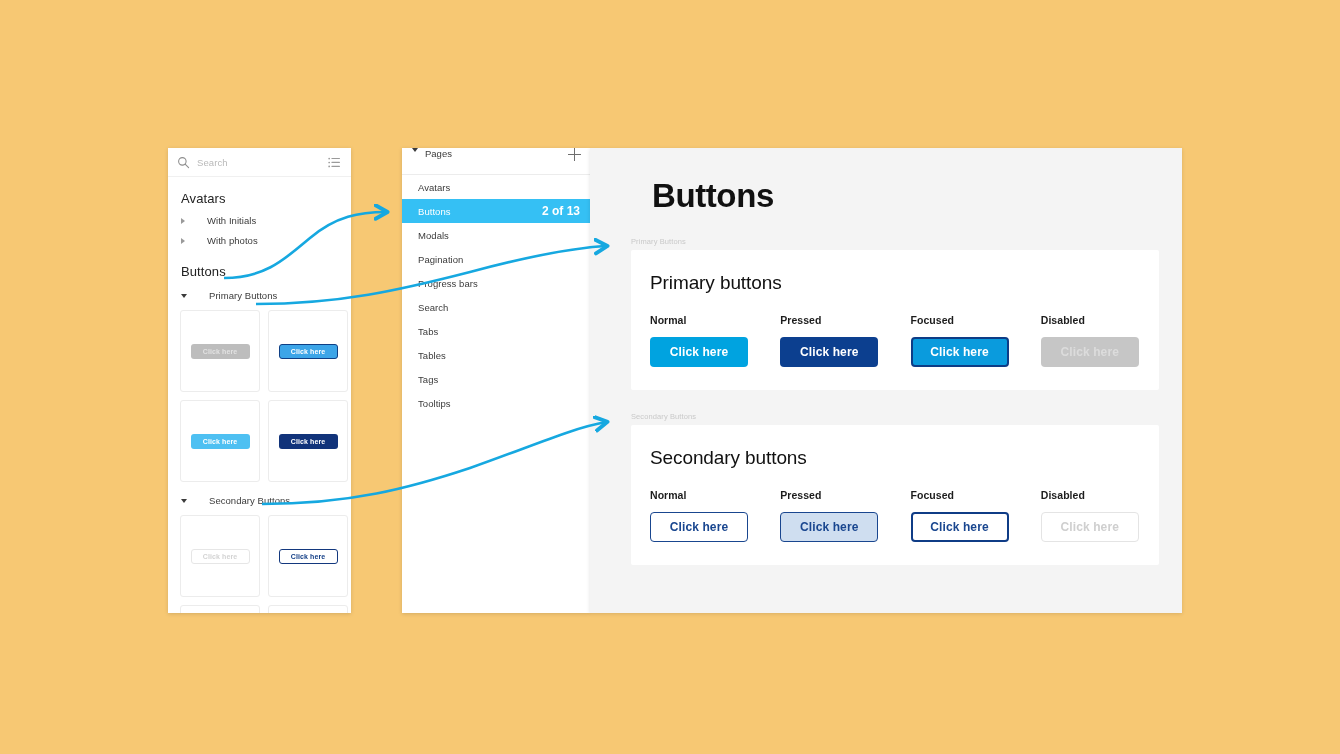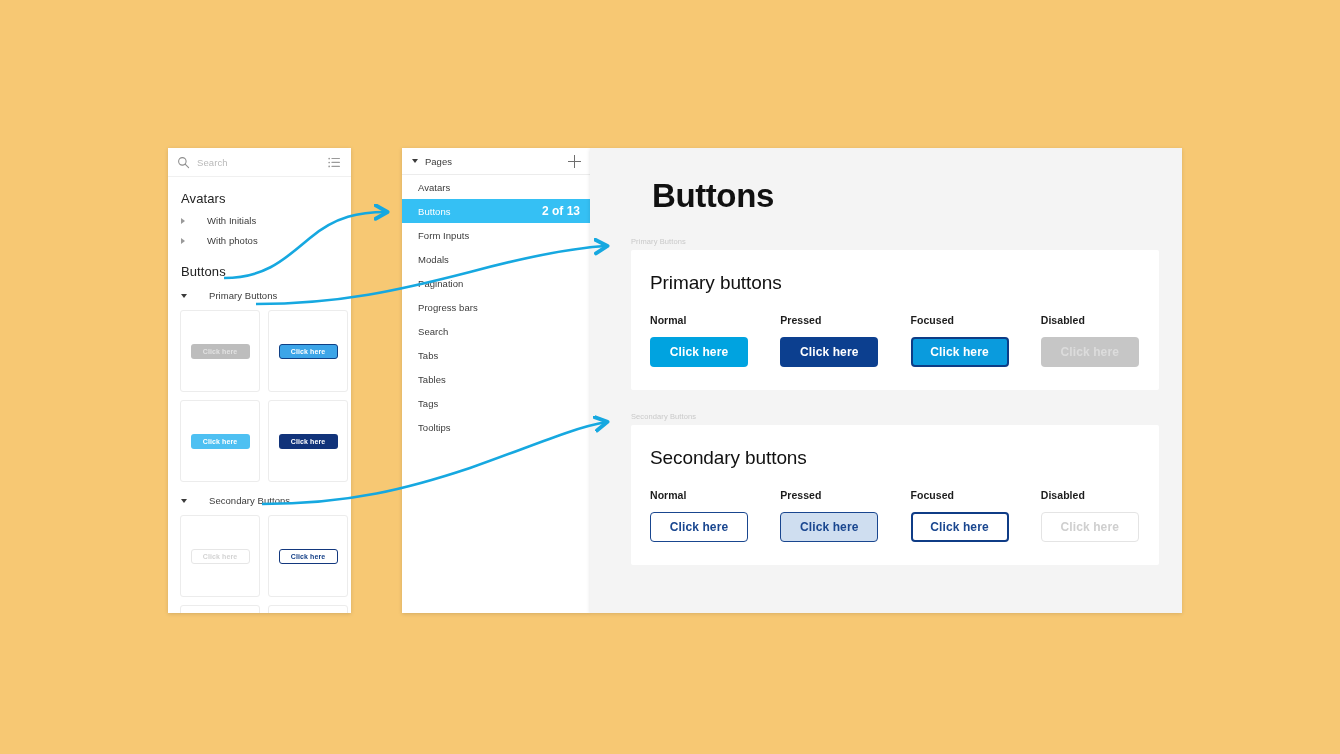--- a/index.html
+++ b/index.html
@@ -74,21 +74,21 @@
 
   
   #pages-panel {
     position: absolute; left: 402px; top: 148px;
     width: 188px; height: 465px;
     background: #ffffff;
     box-shadow: 0 1px 4px rgba(0,0,0,.14);
     overflow: hidden;
   }
   .pages-head {
-    height: 27px; display: flex; align-items: center;
+    height: 27px; display: flex; 
     padding: 0 9px 0 10px; border-bottom: 1px solid #ececec;
   }
   .pages-head .tri { margin-right: 7px; }
   .pages-title { flex: 1; font-size: 9.5px; color: #3b3b3b; }
   .plus { width: 13px; height: 13px; position: relative; }
   .plus::before, .plus::after {
     content: ""; position: absolute; background: #6e6e6e;
   }
   .plus::before { left: 0; top: 6px; width: 13px; height: 1.2px; }
   .plus::after  { top: 0; left: 6px; height: 13px; width: 1.2px; }
@@ -237,23 +237,20 @@
     </div>
     <div id="pages-list">
         <div class="page-row">
           <span class="pname">Avatars</span>
         </div>
         <div class="page-row active">
           <span class="pname">Buttons</span>
           <span class="pcount">2 of 13</span>
         </div>
         <div class="page-row">
-          <span class="pname">Form Inputs</span>
-        </div>
-        <div class="page-row">
           <span class="pname">Modals</span>
         </div>
         <div class="page-row">
           <span class="pname">Pagination</span>
         </div>
         <div class="page-row">
           <span class="pname">Progress bars</span>
         </div>
         <div class="page-row">
           <span class="pname">Search</span>

